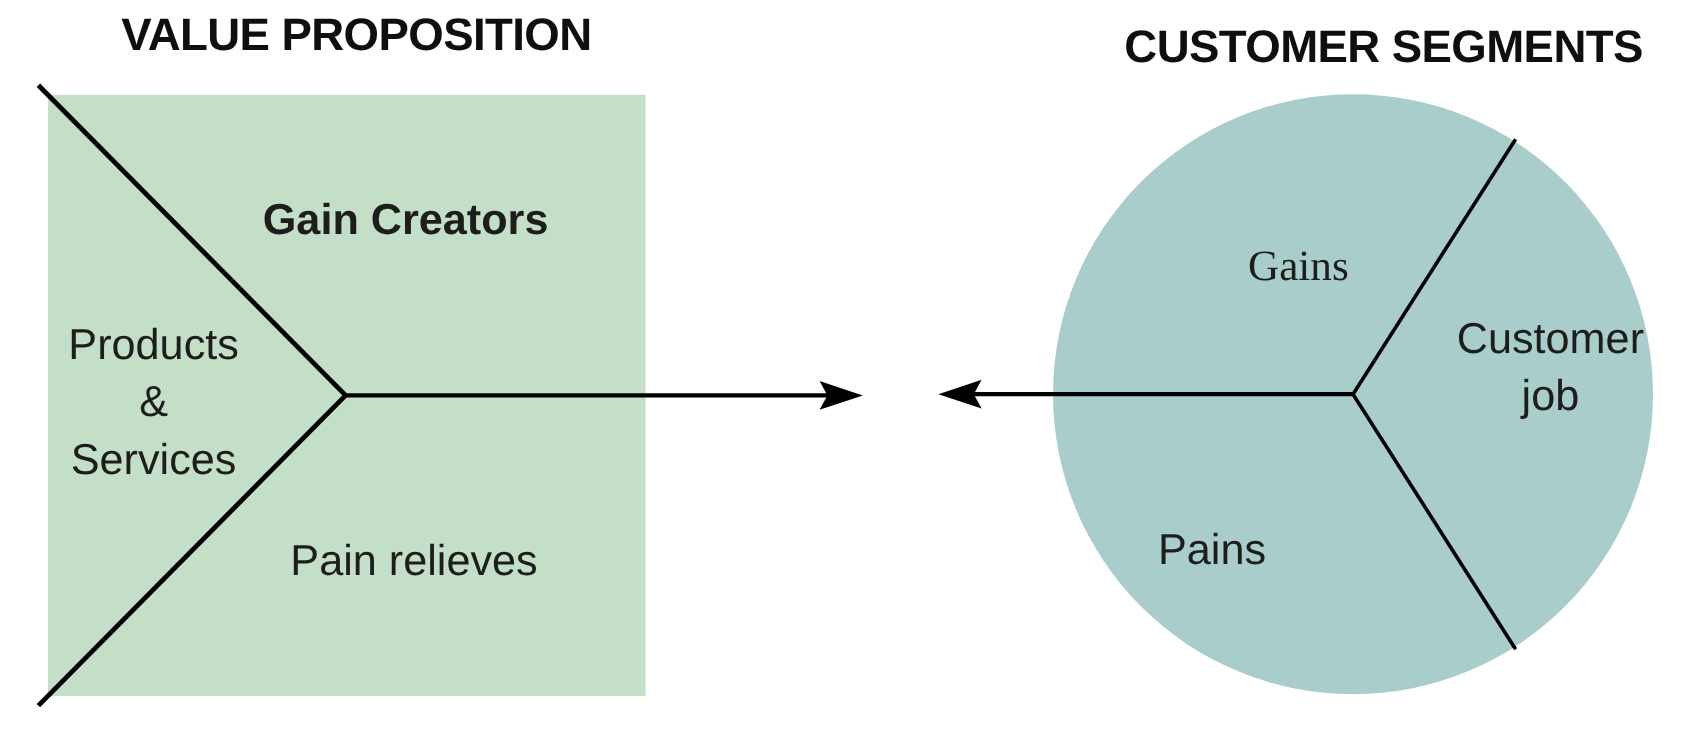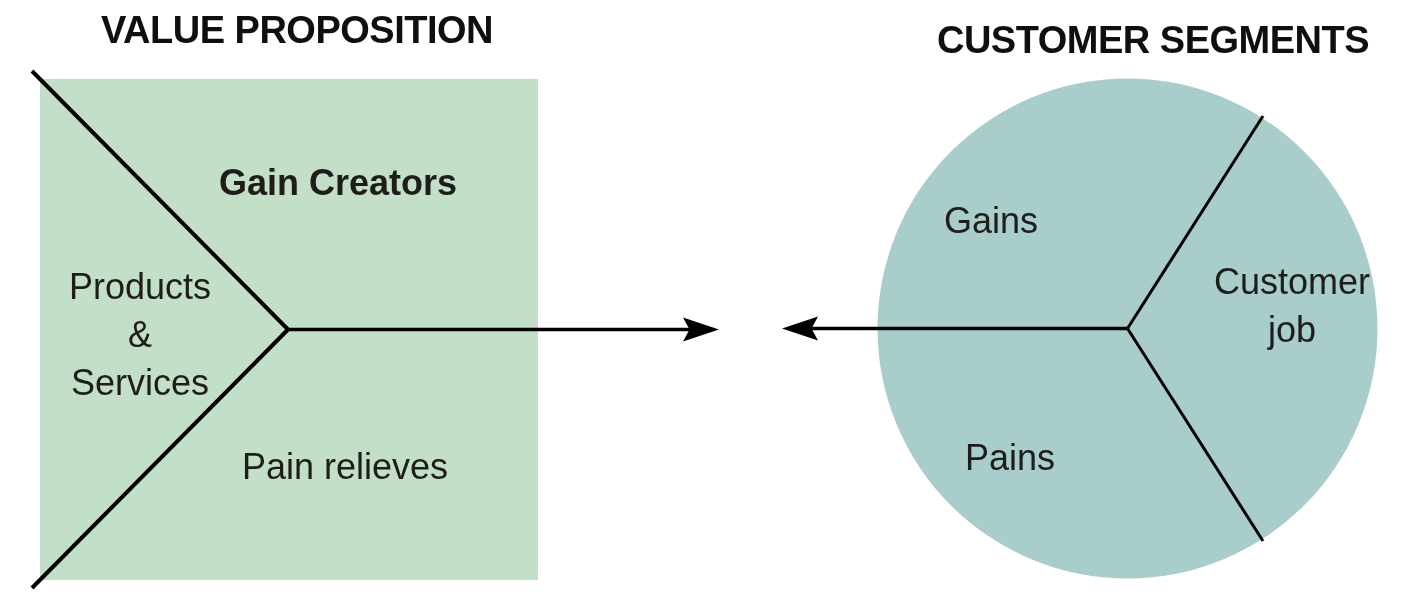--- a/index.html
+++ b/index.html
@@ -34,23 +34,23 @@
     position: absolute;
     transform: translate(-50%, -50%);
     font-size: 36px;
     font-weight: 400;
     line-height: 48px;
     color: #1d1d1b;
     text-align: center;
     white-space: pre-line;
   }
   .label.gain-creators     { left: 338px;  top: 183px; font-weight: bold; }
-  .label.products-services { left: 128px;  top: 335px; margin-left: 12px; }
+  .label.products-services { left: 128px;  top: 335px; }
   .label.pain-relieves     { left: 345px;  top: 467px; }
-  .label.gains             { left: 991px; top: 221px; }
+  .label.gains             { left: 1082px; top: 221px; font-family: Liberation Serif, serif; }
   .label.customer-job      { left: 1259px; top: 306px; margin-left: 33px; }
   .label.pains             { left: 1010px; top: 458px; }
 </style>
 </head>
 <body>
 
 <div class="canvas">
 
   <svg class="diagram-svg" viewBox="0 0 1421 616">
 

